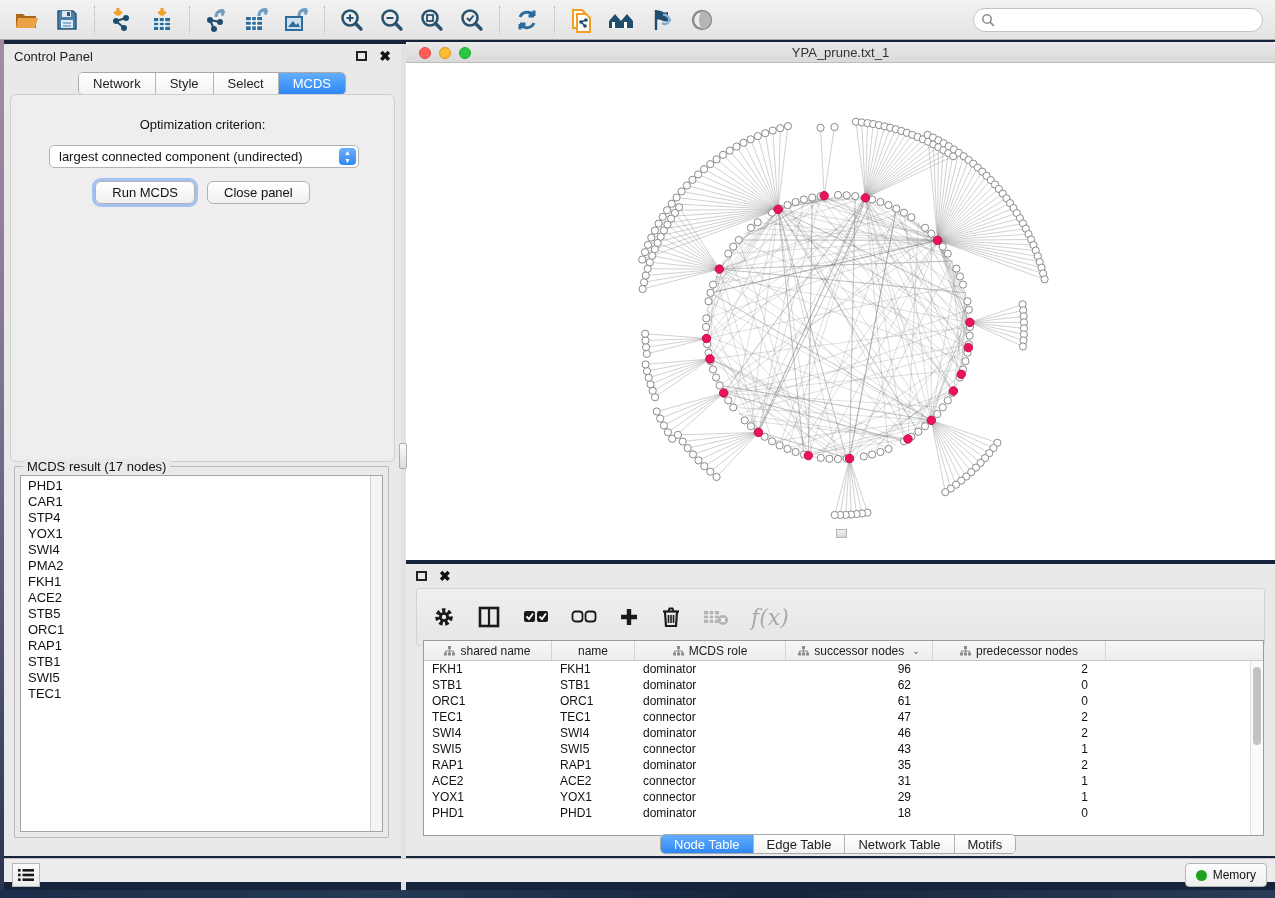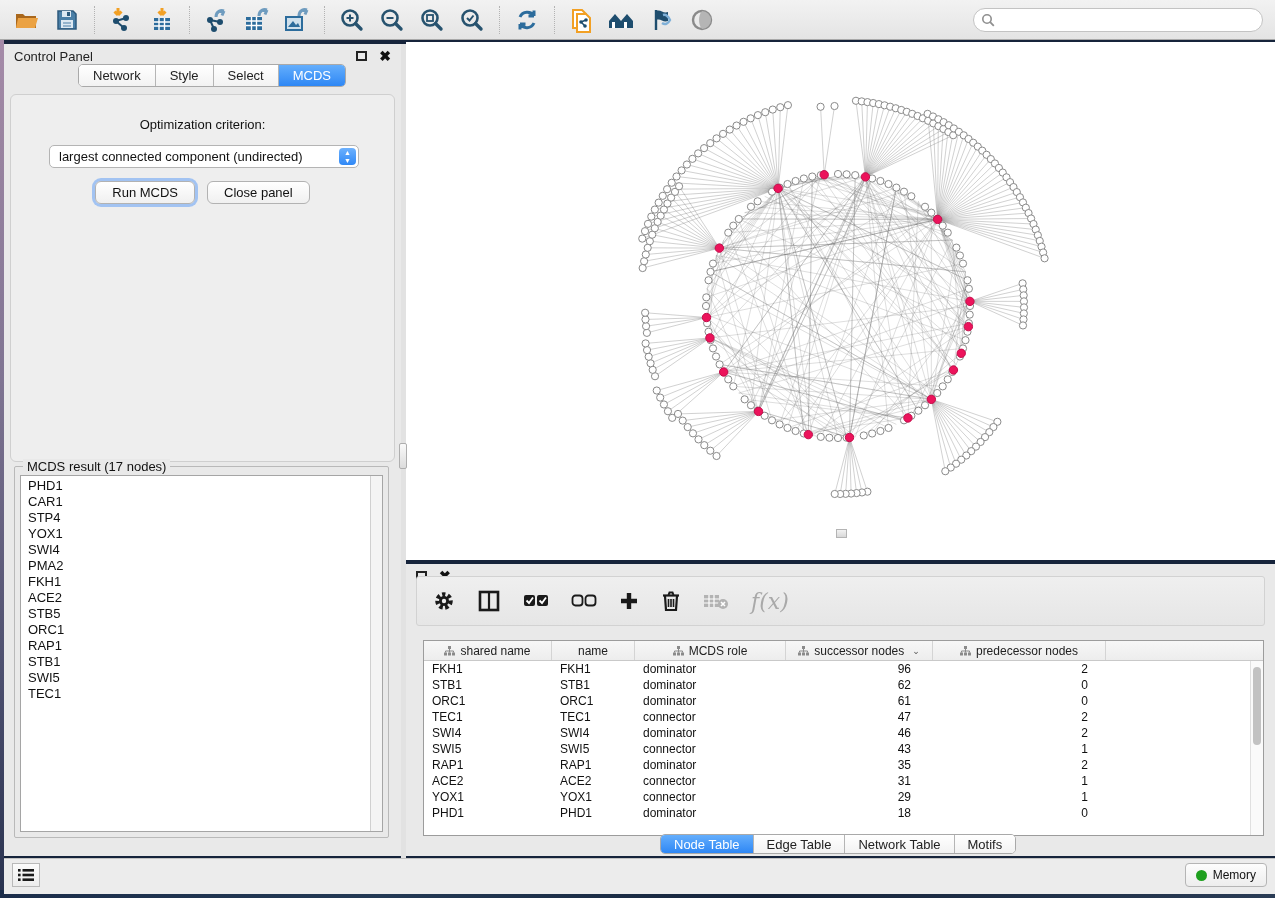--- a/index.html
+++ b/index.html
@@ -25,21 +25,21 @@
     background:#fff; padding:0 10px 0 26px; font-size:13px; outline:none; }
   .search-icon { position:absolute; left:8px; top:5px; }
 
   
   .control-panel { position:absolute; left:4px; top:44px; width:397px; height:812px;
     background:#e9e9e9; z-index:3; }
   .panel-titlebar { height:24px; display:flex; align-items:center; padding:0 10px; }
   .panel-title { font-size:13px; color:#222; flex:1; }
   .float-icon { width:11px; height:10px; border:2px solid #222; margin-right:12px; cursor:pointer; }
   .close-icon { font-size:14px; font-weight:bold; color:#111; line-height:1; cursor:pointer; }
-  .cp-tabs { position:absolute; left:74px; top:20px; display:flex; height:23px;
+  .cp-tabs { position:absolute; left:74px; top:28px; display:flex; height:23px;
     border:1px solid #a9a9a9; border-radius:5px; overflow:hidden; background:#fff; }
   .cp-tab { padding:0 14px; font-size:13px; color:#222; display:flex; align-items:center;
     border-right:1px solid #b5b5b5; background:linear-gradient(#ffffff,#f2f2f2); cursor:pointer; }
   .cp-tab:last-child { border-right:none; }
   .cp-tab.active { background:linear-gradient(#64aefc,#2e87f5); color:#fff; }
   .cp-inner { position:absolute; left:6px; top:50px; width:385px; height:368px;
     background:#eeeeee; border:1px solid #cfcfcf; border-radius:6px; }
   .opt-label { text-align:center; margin-top:22px; font-size:13px; color:#111; }
   .combo { position:absolute; left:38px; top:50px; width:310px; height:23px; background:#fff;
     border:1px solid #b4b4b4; border-radius:5px; font-size:13px; color:#111;
@@ -80,21 +80,21 @@
   .traffic { position:absolute; left:13px; top:4.5px; display:flex; gap:8px; }
   .light { width:12px; height:12px; border-radius:50%; cursor:pointer; }
   .light.red { background:#ff5f57; border:1px solid #e0443e; }
   .light.yellow { background:#febc2e; border:1px solid #d89b20; }
   .light.green { background:#28c840; border:1px solid #1da82f; }
   .net-canvas { position:relative; width:869px; height:497px; background:#fff; overflow:hidden; }
 
   
   .table-panel { position:absolute; left:406px; top:564px; width:869px; height:292px;
     background:#e9e9e9; z-index:3; }
-  .tp-toolbar { position:absolute; left:10px; top:12px; right:10px; height:50px;
+  .tp-toolbar { position:absolute; left:10px; top:24px; right:10px; height:58px;
     background:linear-gradient(#efefef,#e6e6e6); border:1px solid #d2d2d2; border-radius:3px;
     display:flex; align-items:center; gap:22px; padding:0 16px; }
   .tp-icon { display:flex; align-items:center; cursor:pointer; }
   .fx-label { font-size:22px; font-style:italic; color:#a9a9a9; font-family:"DejaVu Serif", serif; }
   .grid { position:absolute; left:17px; top:76px; width:841px; height:196px;
     background:#fff; border:1px solid #9c9c9c; overflow:hidden; }
   .grid-header { display:flex; height:20px; background:linear-gradient(#f7f7f7,#ededed);
     border-bottom:1px solid #c9c9c9; }
   .gh-cell { display:flex; align-items:center; justify-content:center; gap:5px;
     border-right:1px solid #d4d4d4; font-size:12px; color:#222; position:relative; cursor:pointer; }
@@ -109,21 +109,21 @@
   .grid-thumb { position:absolute; left:2px; top:6px; width:8px; height:78px;
     background:#c2c2c2; border-radius:4px; }
   .tp-tabs { position:absolute; left:254px; top:270px; display:flex; height:20px;
     border:1px solid #a9a9a9; border-radius:5px; overflow:hidden; background:#fff; }
   .tp-tab { padding:0 13px; font-size:13px; color:#222; display:flex; align-items:center;
     border-right:1px solid #b5b5b5; background:linear-gradient(#ffffff,#f2f2f2); cursor:pointer; }
   .tp-tab:last-child { border-right:none; }
   .tp-tab.active { background:linear-gradient(#64aefc,#2e87f5); color:#fff; }
 
   
-  .status-bar { position:absolute; left:4px; top:858px; width:1271px; height:36px;
+  .status-bar { position:absolute; left:4px; top:858px; width:1271px; height:24px;
     background:#ececec; border-top:1px solid #c2c2c2; z-index:4;text-align:right; }
   .list-btn { position:absolute; left:8px; top:4px; width:28px; height:24px;
     background:linear-gradient(#fbfbfb,#ececec); border:1px solid #b9b9b9; cursor:pointer;
     display:flex; align-items:center; justify-content:center; }
   .memory-btn { position:absolute; right:8px; top:4px; height:24px; padding:0 10px;
     background:linear-gradient(#fdfdfd,#ededed); border:1px solid #b5b5b5; border-radius:4px;
     display:flex; align-items:center; gap:6px; font-size:12px; color:#111; cursor:pointer; }
   .mem-dot { width:11px; height:11px; border-radius:50%; background:#1fa01f; }
 </style>
 </head>
@@ -328,20 +328,28 @@
         </div>
       <div class="mcds-scroll"></div>
     </div>
   </div>
 </div>
 
 <div class="v-split"></div>
 <div class="v-grip"></div>
 
 <div class="net-window">
+  <div class="net-titlebar">
+    <div class="traffic">
+      <span class="light red"></span>
+      <span class="light yellow"></span>
+      <span class="light green"></span>
+    </div>
+    <span class="net-title">YPA_prune.txt_1</span>
+  </div>
   <div class="net-canvas">
     <svg id="graph-svg" width="869" height="497" viewBox="0 0 869 497">
         <line x1="372.07325403437983" y1="146.38713880713544" x2="563.7173778674957" y2="272.6332130583789" stroke="rgba(105,105,105,0.28)" stroke-width="0.8"></line>
         <line x1="372.07325403437983" y1="146.38713880713544" x2="556.994777093354" y2="306.4300094200173" stroke="rgba(105,105,105,0.28)" stroke-width="0.8"></line>
         <line x1="372.07325403437983" y1="146.38713880713544" x2="561.4636570132263" y2="238.248077493871" stroke="rgba(105,105,105,0.28)" stroke-width="0.8"></line>
         <line x1="372.07325403437983" y1="146.38713880713544" x2="389.56999057998263" y2="139.00522290664605" stroke="rgba(105,105,105,0.28)" stroke-width="0.8"></line>
         <line x1="372.07325403437983" y1="146.38713880713544" x2="301.129278298657" y2="246.77054262695322" stroke="rgba(105,105,105,0.28)" stroke-width="0.8"></line>
         <line x1="372.07325403437983" y1="146.38713880713544" x2="327.27735908155694" y2="344.3565086291511" stroke="rgba(105,105,105,0.28)" stroke-width="0.8"></line>
         <line x1="372.07325403437983" y1="146.38713880713544" x2="304.497790929843" y2="298.16411395353276" stroke="rgba(105,105,105,0.28)" stroke-width="0.8"></line>
         <line x1="372.07325403437983" y1="146.38713880713544" x2="440.6332130583789" y2="395.71737786749566" stroke="rgba(105,105,105,0.28)" stroke-width="0.8"></line>

